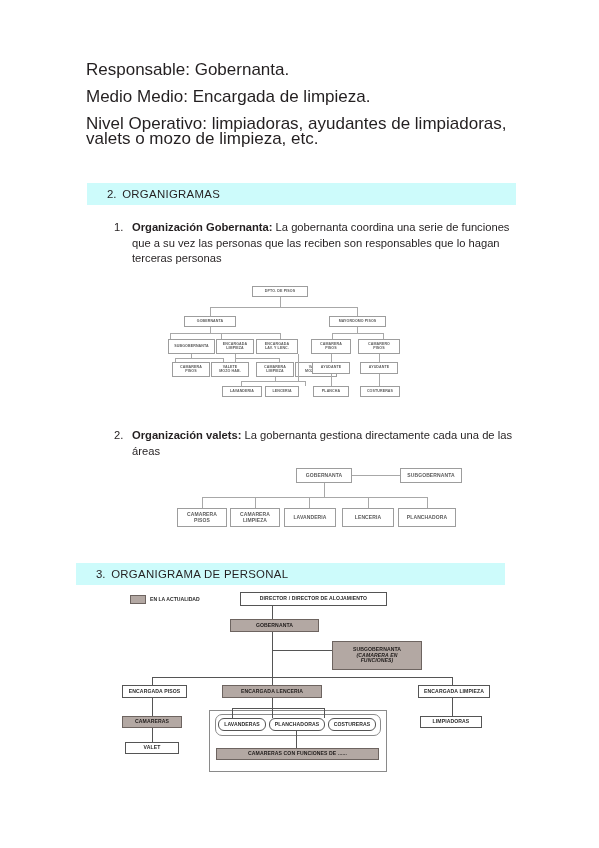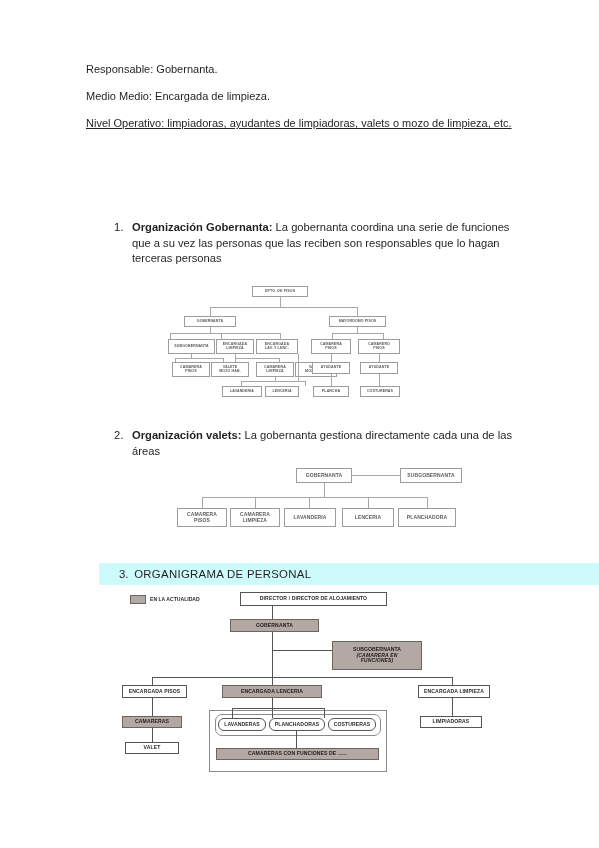--- a/index.html
+++ b/index.html
@@ -30,26 +30,26 @@
     width: 432px;
   }
   .lead-line {
     color: #58d7ef;
     font-size: 11.2px;
     line-height: 15px;
     margin: 0 0 12px 0;
     letter-spacing: .1px;
   }
   .para {
-    font-size: 11px;
+    font-size: 17px;
     line-height: 15px;
     margin: 0 0 12px 0;
     color: #231f20;
   }
-  .para.wrap { margin-bottom: 14px; text-decoration: underline; }
+  .para.wrap { margin-bottom: 14px; }
 
   
   .sect-heading {
     background: #cdfbfb;
     font-size: 11.4px;
     line-height: 18px;
     color: #231f20;
     padding: 2px 0 2px 0;
     margin: 0;
     width: 429px;
@@ -161,20 +161,24 @@
   <div class="content">
 
 
     <p class="para">Responsable: Gobernanta.</p>
 
     <p class="para">Medio Medio: Encargada de limpieza.</p>
 
     <p class="para wrap">Nivel Operativo: limpiadoras, ayudantes de limpiadoras, valets o mozo de limpieza, etc.</p>
   </div>
 
+  <div class="sect-heading" style="position:absolute; left:87px; top:183px; width:429px;">
+    <span class="num">2.</span>
+    <span class="txt">ORGANIGRAMAS</span>
+  </div>
 
   <div class="olist-item" style="position:absolute; left:110px; top:220px; width:410px;">
     <span class="marker">1.</span>
     <span class="body">
       <b>Organización Gobernanta:</b><span> La gobernanta coordina una serie de funciones que a su vez las personas que las reciben son responsables que lo hagan terceras personas</span>
     </span>
   </div>
 
   <div class="chart chart-scan" id="chart1" style="left:168px; top:286px; width:232px; height:112px;">
 
@@ -345,21 +349,21 @@
       <span>LAVANDERIA</span>
     </div>
     <div class="node" style="left:170px; top:40px; width:52px; height:19px;">
       <span>LENCERIA</span>
     </div>
     <div class="node" style="left:226px; top:40px; width:58px; height:19px;">
       <span>PLANCHADORA</span>
     </div>
   </div>
 
-  <div class="sect-heading" style="position:absolute; left:99px; top:563px; width:500px;">
+  <div class="sect-heading" style="position:absolute; left:76px; top:563px; width:429px;">
     <span class="num">3.</span>
     <span class="txt">ORGANIGRAMA DE PERSONAL</span>
   </div>
 
   <div class="chart" id="chart3" style="left:130px; top:592px; width:350px; height:180px;">
 
     <div class="legend-swatch" style="left:0px; top:3px; width:16px; height:9px;"></div>
     <div class="legend-label" style="left:20px; top:5px;">EN LA ACTUALIDAD</div>
 
     <div class="node" style="left:110px; top:0px; width:147px; height:14px;">

